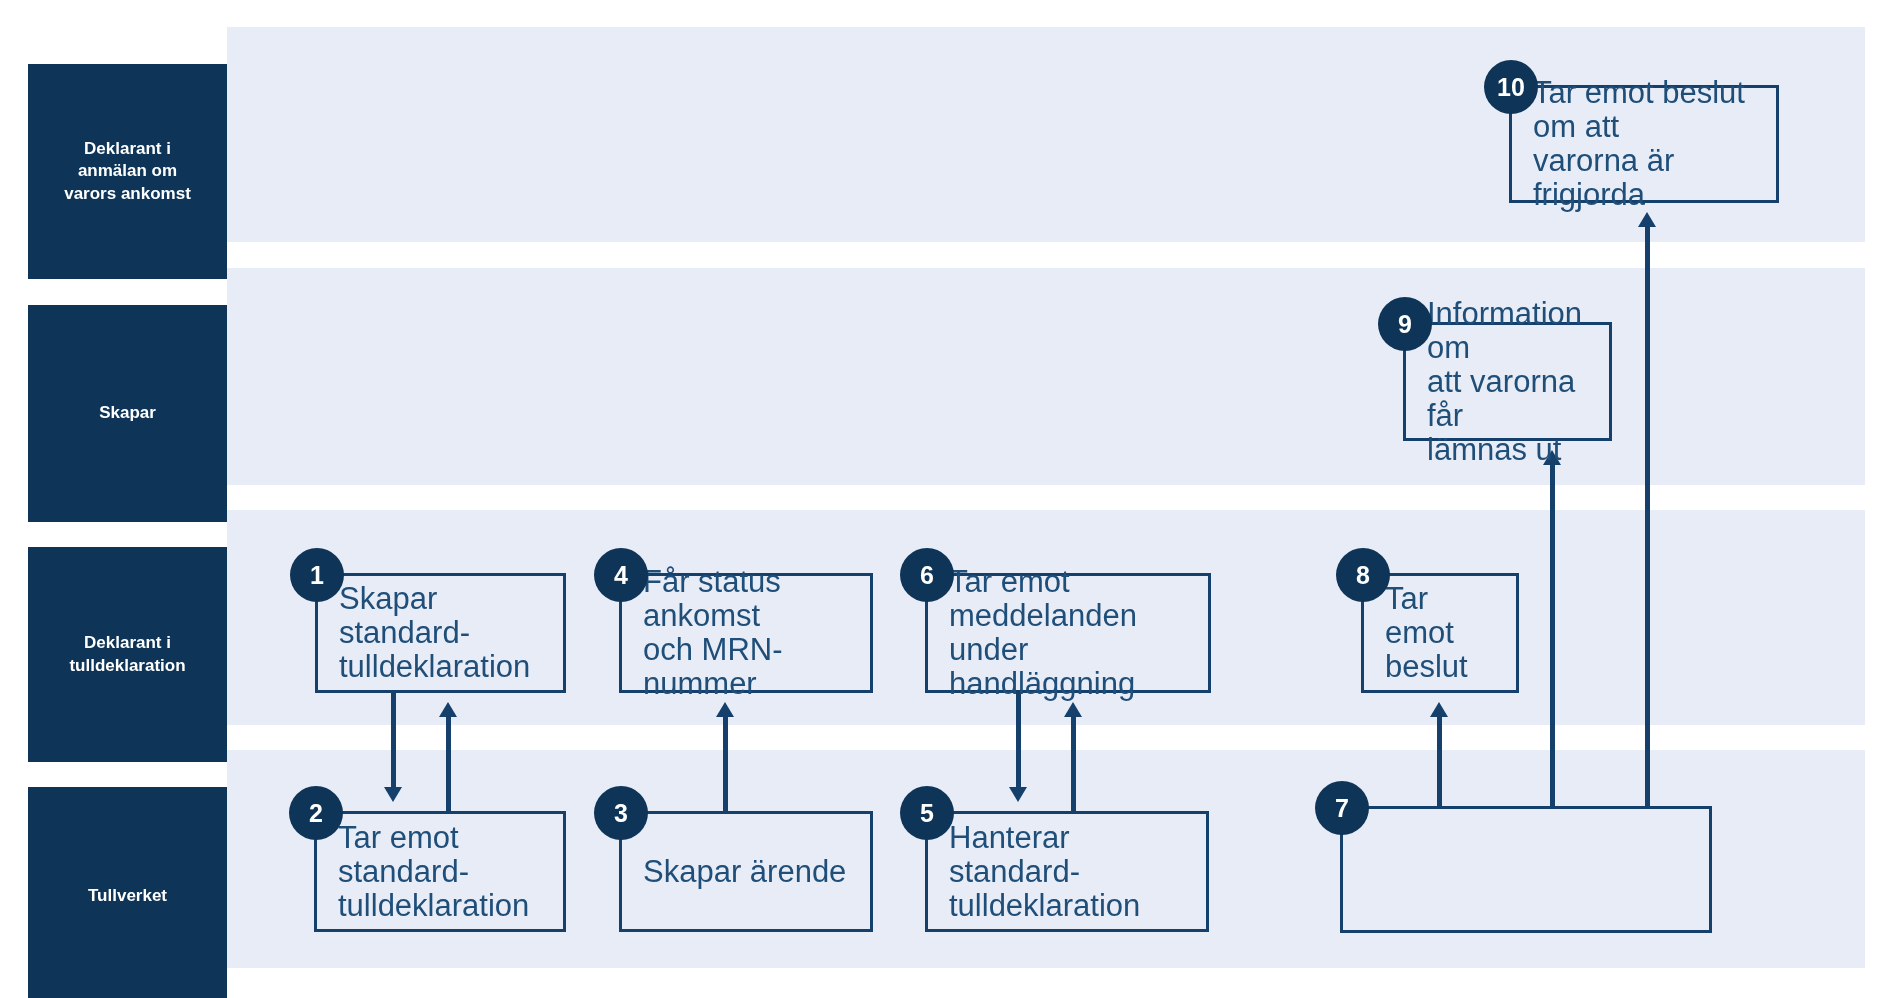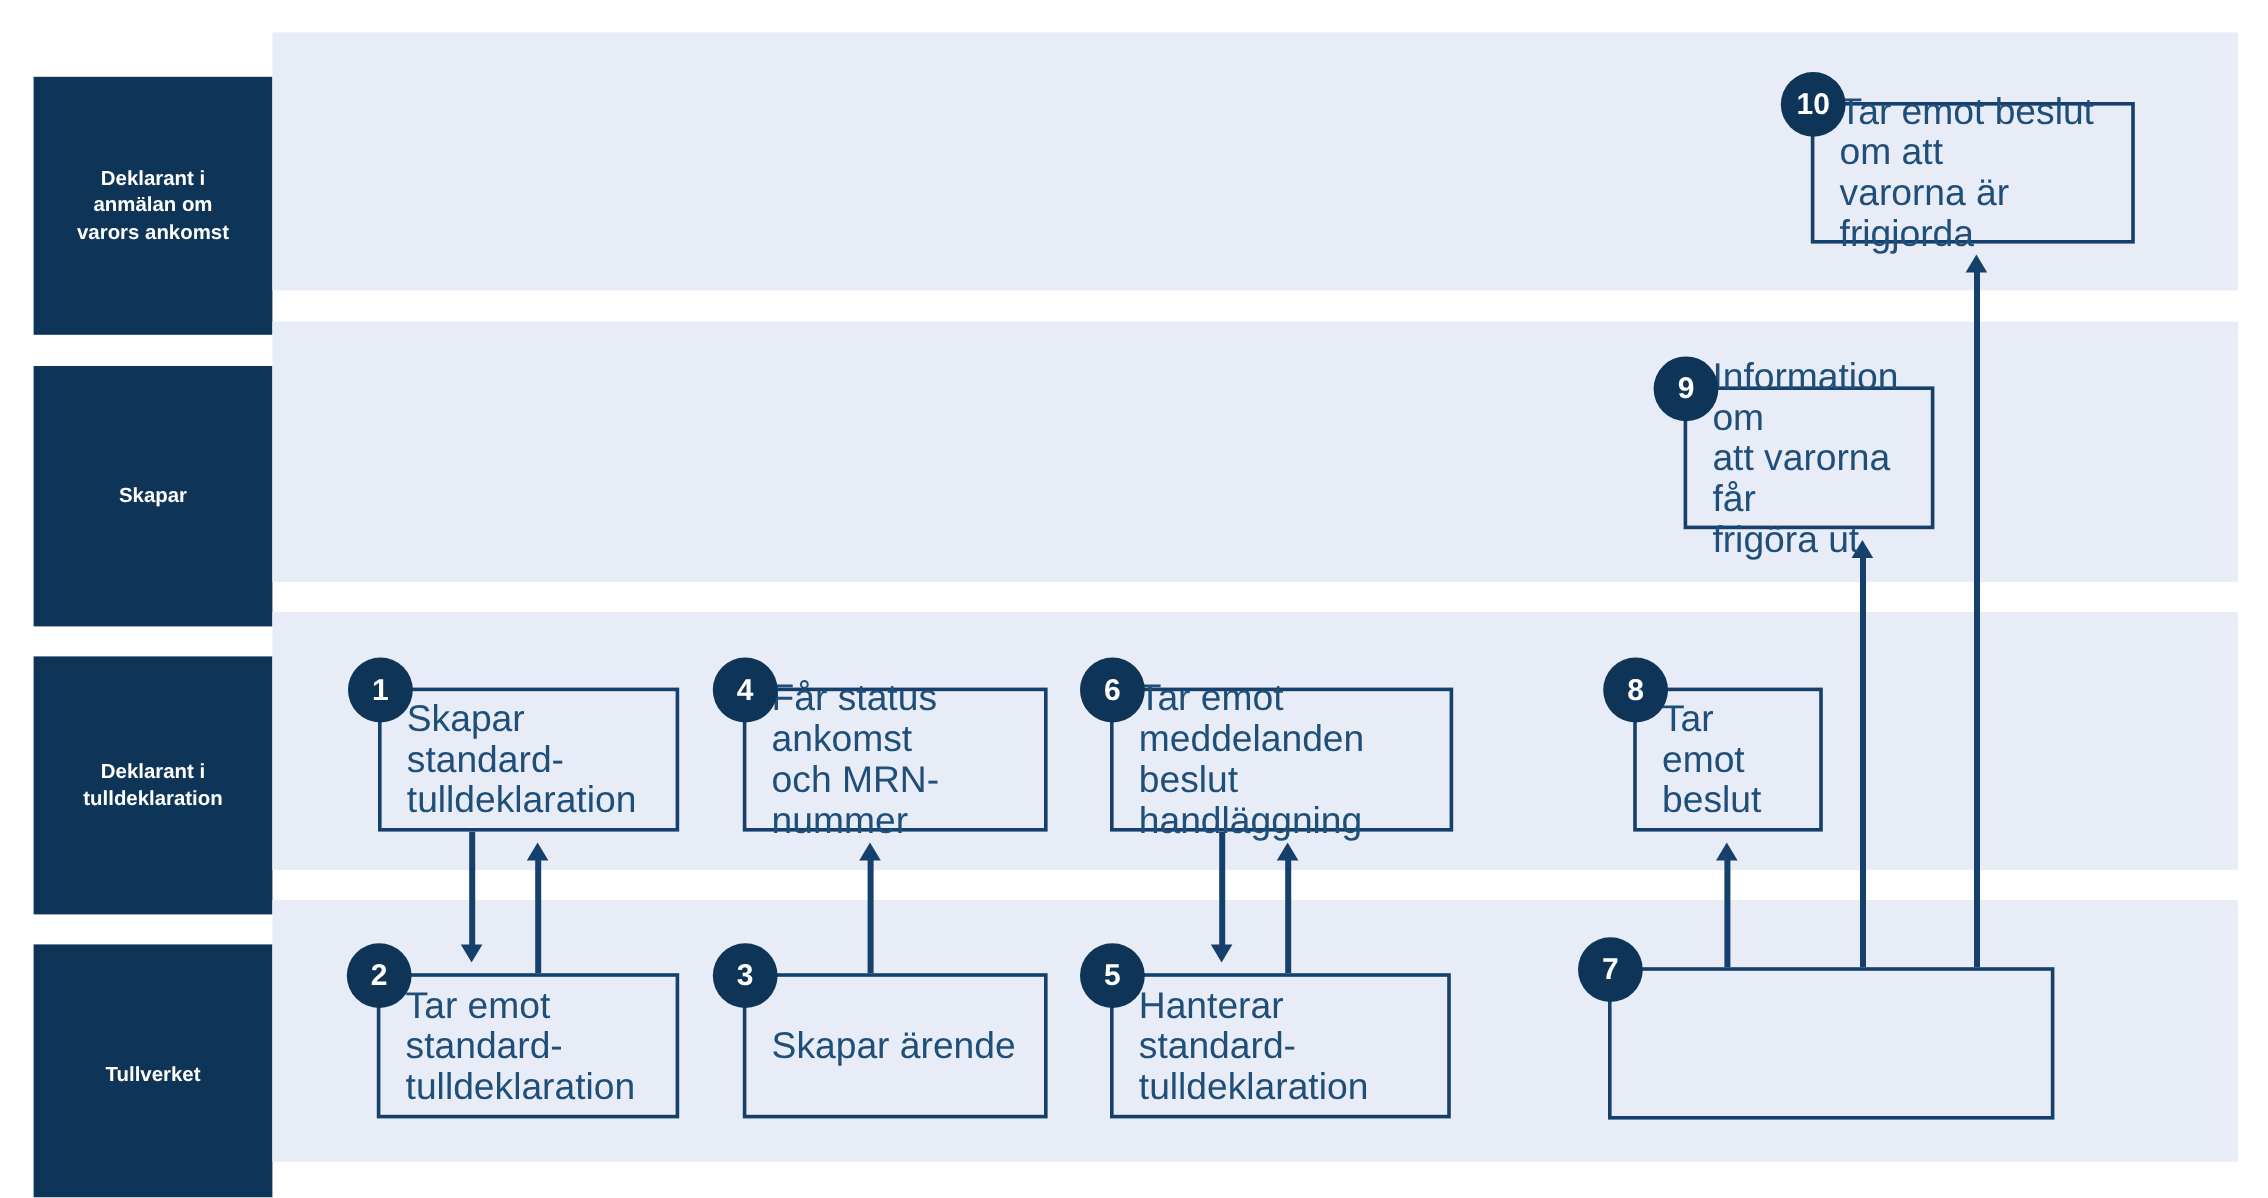--- a/index.html
+++ b/index.html
@@ -128,35 +128,35 @@
 och MRN-nummer</div>
   </div>
   <div class="step" style="left:904px;top:811px;width:284px;height:121px">
     <span class="badge">5</span>
     <div class="step-text">Hanterar standard-
 tulldeklaration</div>
   </div>
   <div class="step" style="left:904px;top:573px;width:286px;height:120px">
     <span class="badge">6</span>
     <div class="step-text">Tar emot meddelanden
-beslut handläggning</div>
+under handläggning</div>
   </div>
   <div class="step" style="left:1319px;top:806px;width:372px;height:127px">
     <span class="badge">7</span>
   </div>
   <div class="step" style="left:1340px;top:573px;width:158px;height:120px">
     <span class="badge">8</span>
     <div class="step-text">Tar emot
 beslut</div>
   </div>
   <div class="step" style="left:1382px;top:322px;width:209px;height:119px">
     <span class="badge">9</span>
     <div class="step-text">Information om
 att varorna får
-frigöra ut</div>
+lämnas ut</div>
   </div>
   <div class="step" style="left:1488px;top:85px;width:270px;height:118px">
     <span class="badge">10</span>
     <div class="step-text">Tar emot beslut om att
 varorna är frigjorda</div>
   </div>
 
 </div>
 
 </body></html>

